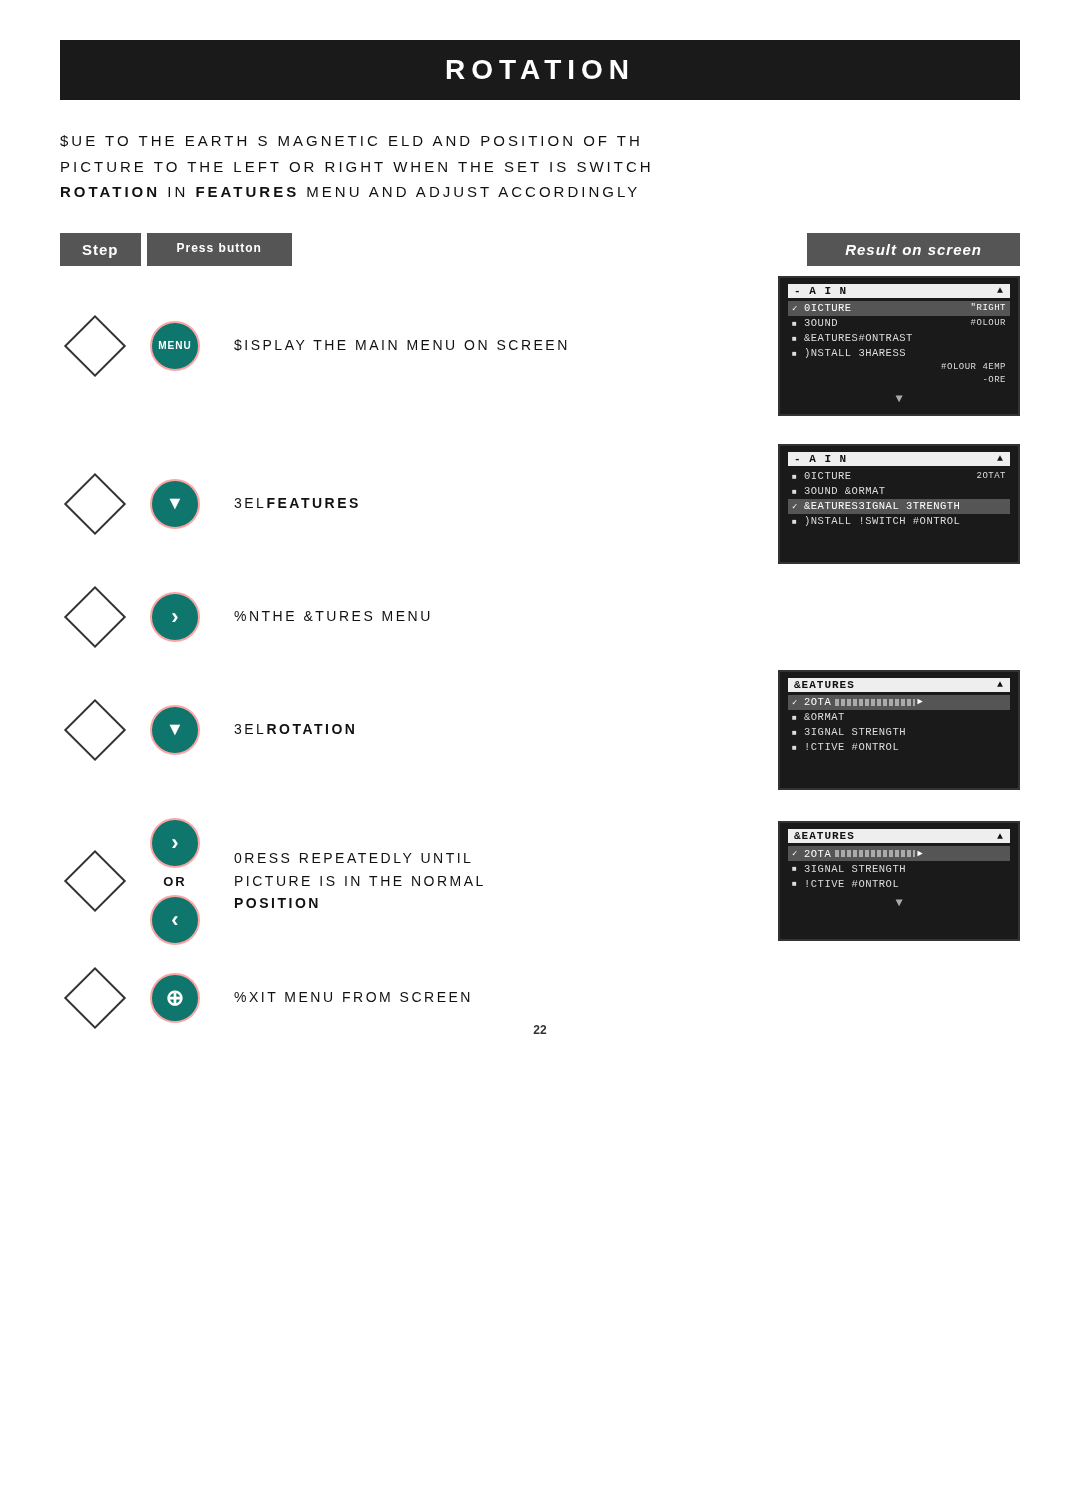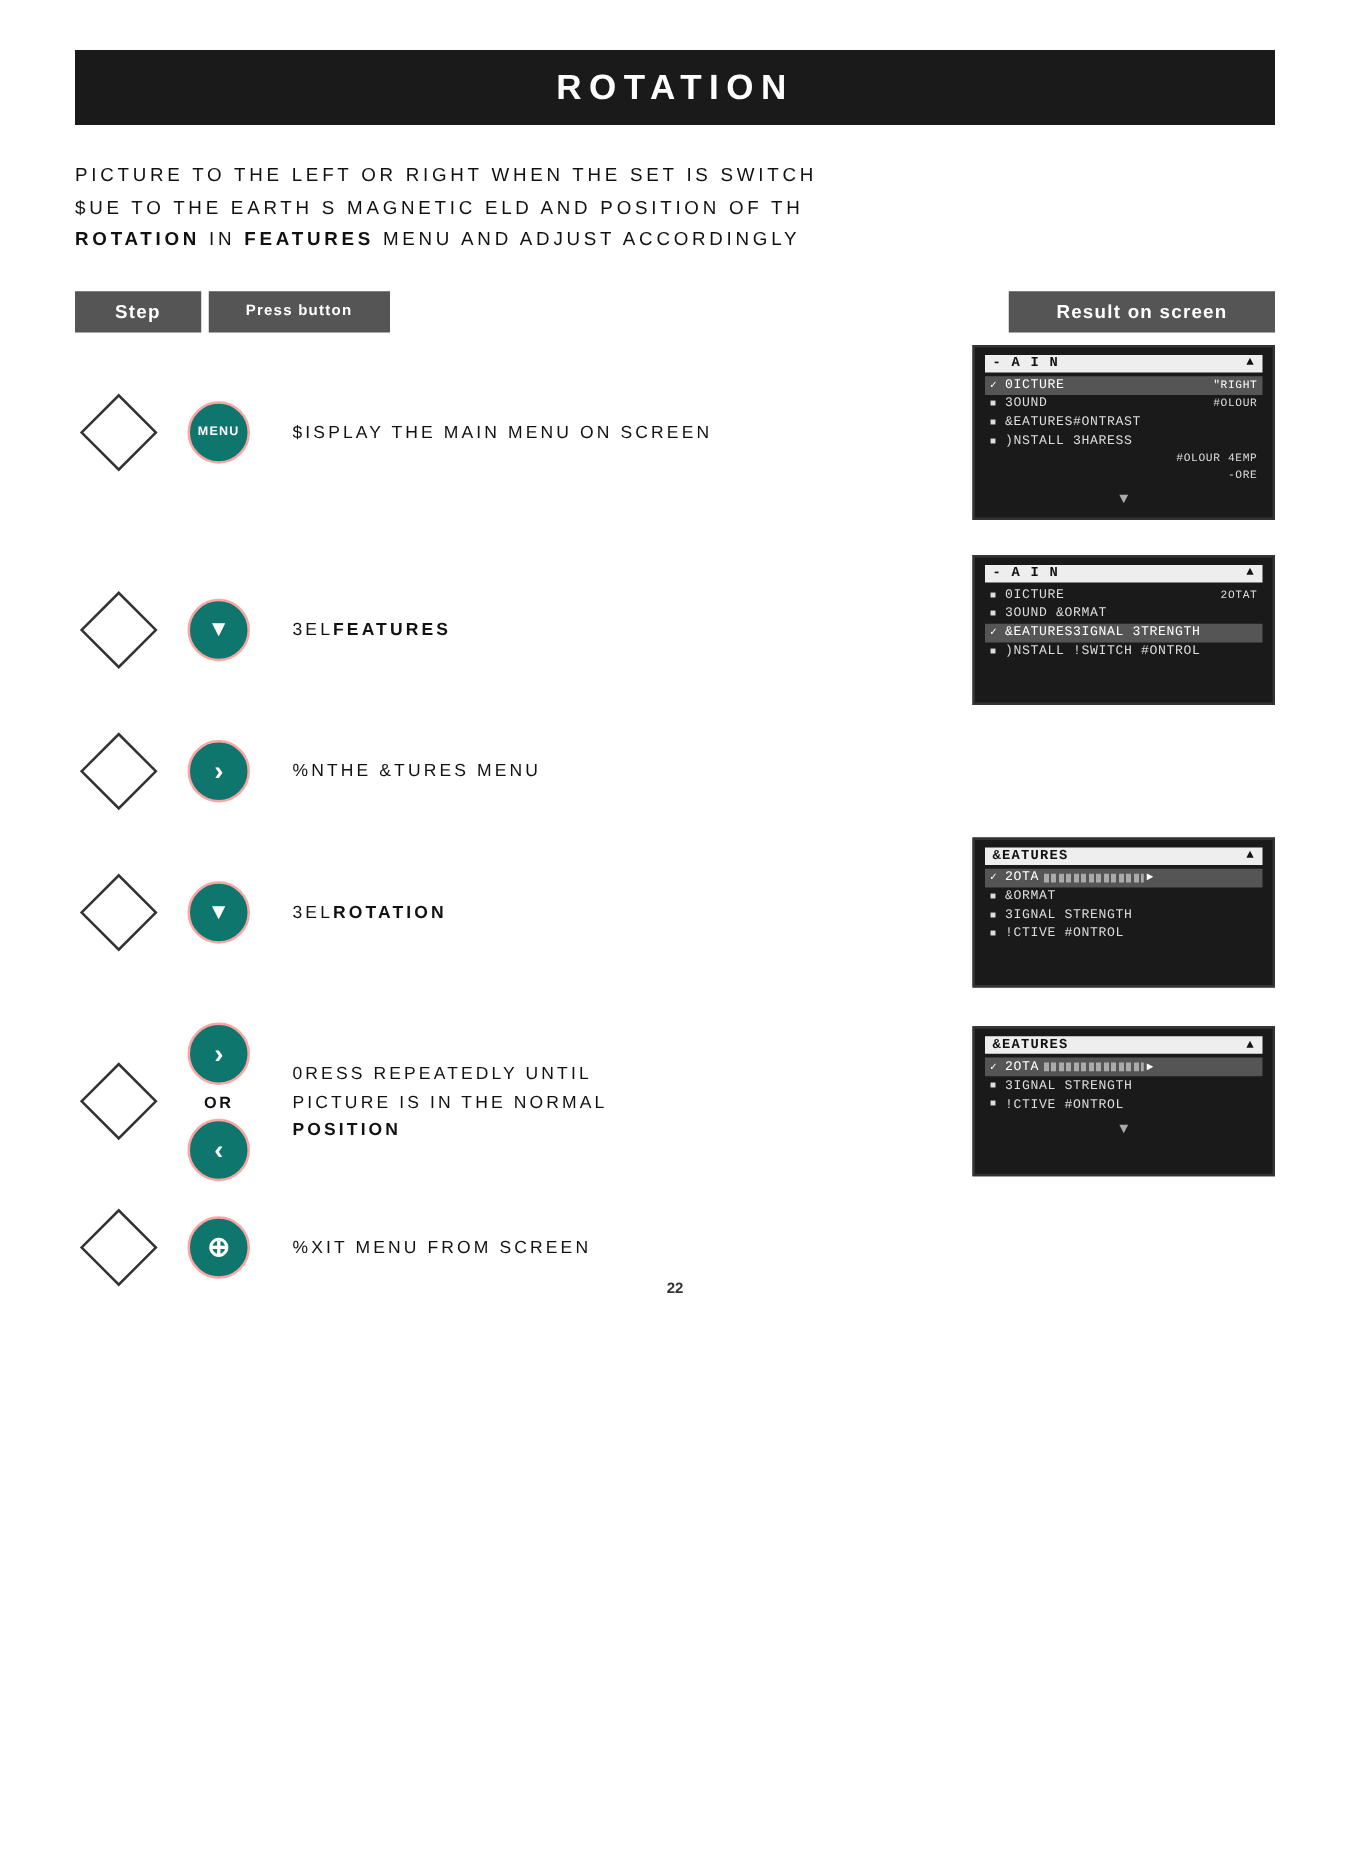--- a/index.html
+++ b/index.html
@@ -48,39 +48,40 @@
       width: 100%;
       margin-bottom: 10px;
       align-items: stretch;
     }
     .header-step {
       background: #555;
       color: #fff;
       font-weight: 900;
       font-size: 15px;
       letter-spacing: 1px;
-      padding: 8px 32px;
+      padding: 8px 22px;
       margin-right: 6px;
     }
     .header-press {
       background: #555;
       color: #fff;
       font-weight: 900;
       font-size: 12px;
       letter-spacing: 1px;
       padding: 8px 30px;
     }
     .header-result {
       background: #555;
       color: #fff;
       font-weight: 900;
       font-size: 15px;
       letter-spacing: 1px;
       padding: 8px 38px;
       margin-left: auto;
+      font-style: italic;
     }
 
     
     .steps-container {
       width: 100%;
       display: flex;
       flex-direction: column;
       gap: 28px;
     }
 
@@ -224,22 +225,22 @@
     }
   </style>
 </head>
 <body>
 
 <div class="page-title-bar">
   <h1>ROTATION</h1>
 </div>
 
 <div class="intro-text">
+  <div>$UE TO THE EARTH S MAGNETIC  ELD AND POSITION OF TH</div>
   <div>PICTURE TO THE LEFT OR RIGHT WHEN THE SET IS SWITCH</div>
-  <div>$UE TO THE EARTH S MAGNETIC  ELD AND POSITION OF TH</div>
   <div>
     <span class="bold-word">Rotation</span>
     <span> IN </span>
     <span class="bold-word">Features</span>
     <span> MENU AND ADJUST ACCORDINGLY</span>
   </div>
 </div>
 
 <div class="header-row">
   <div class="header-step">Step</div>

